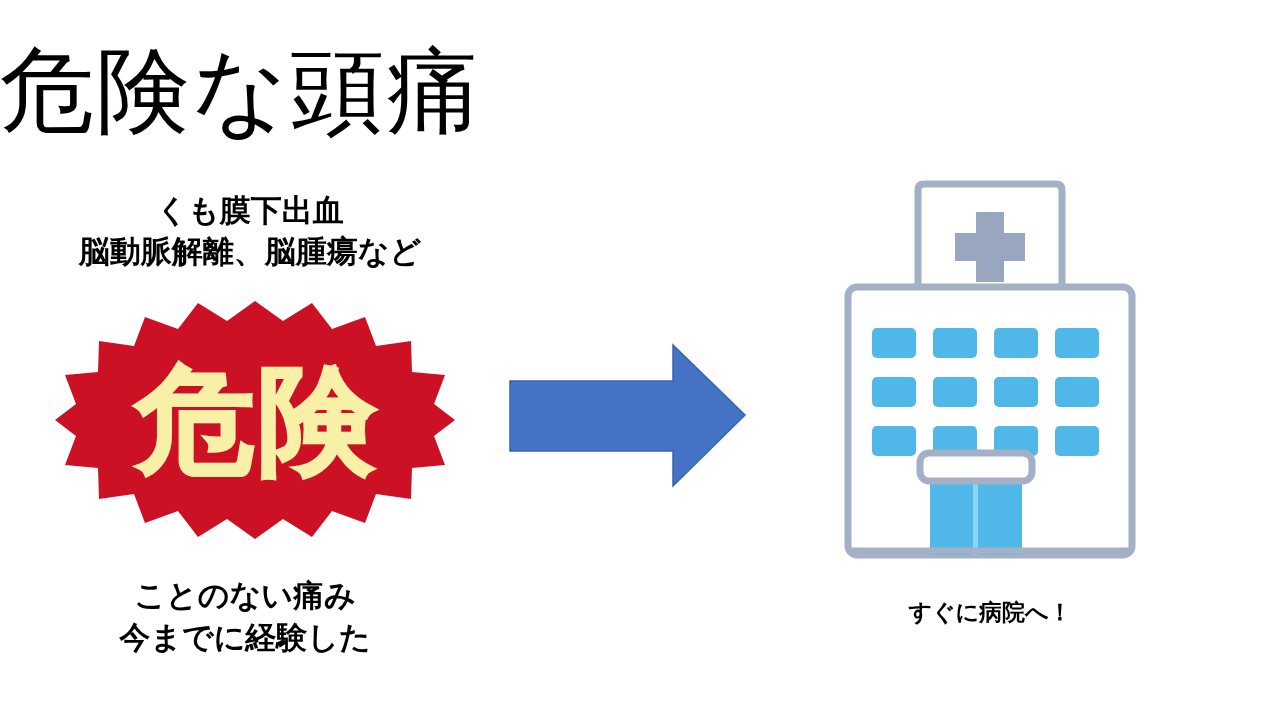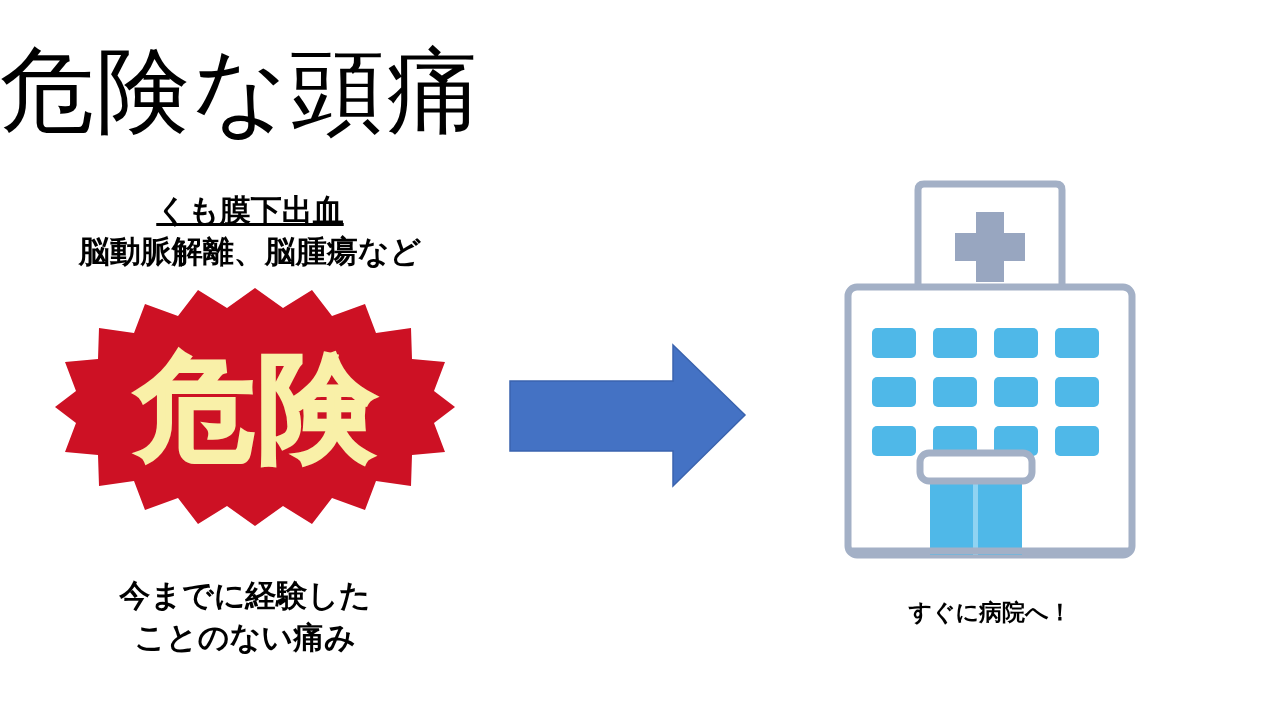--- a/index.html
+++ b/index.html
@@ -37,28 +37,28 @@
   .left-top-caption {
     position: absolute;
     left: 10px;
     top: 190px;
     width: 480px;
     text-align: center;
     color: #000000;
     font-weight: bold;
     line-height: 1.32;
   }
-  .left-top-caption .l1 { font-size: 31px; display: block; text-decoration: underline; }
+  .left-top-caption .l1 { font-size: 31px; display: block; }
   .left-top-caption .l2 { font-size: 31px; display: block; text-align: center; }
 
   
   .badge-wrap {
     position: absolute;
     left: 55px;
-    top: 282px;
+    top: 295px;
     width: 400px;
     height: 250px;
   }
   .badge-svg { display: block; width: 400px; height: 250px; }
   .badge-text {
     position: absolute;
     left: 0;
     top: 0;
     width: 400px;
     height: 250px;
@@ -144,22 +144,22 @@
         390,170 357,173 356,204 321,199 310,228 277,216
         257,242 228,224 200,244 172,224 143,242 123,216
         90,228  79,199  44,204  43,173  10,170  21,141
         0,125   21,109  10,80   43,77   44,46   79,51
         90,22   123,34  143,8   172,26"></polygon>
     </svg>
     <div class="badge-text">危険</div>
   </div>
 
   <div class="left-bottom-caption">
+    <span>ことのない痛み</span>
     <span>今までに経験した</span>
-    <span>ことのない痛み</span>
   </div>
 
   <div class="arrow">
     <svg width="245" height="155" viewBox="0 0 245 155" xmlns="http://www.w3.org/2000/svg">
       <polygon points="5,43 168,43 168,7 240,77 168,148 168,113 5,113" fill="#4472C4" stroke="#3A63AE" stroke-width="1.5" stroke-linejoin="miter"></polygon>
     </svg>
   </div>
 
   <div class="hospital">
     <svg width="320" height="400" viewBox="0 0 320 400" xmlns="http://www.w3.org/2000/svg">

